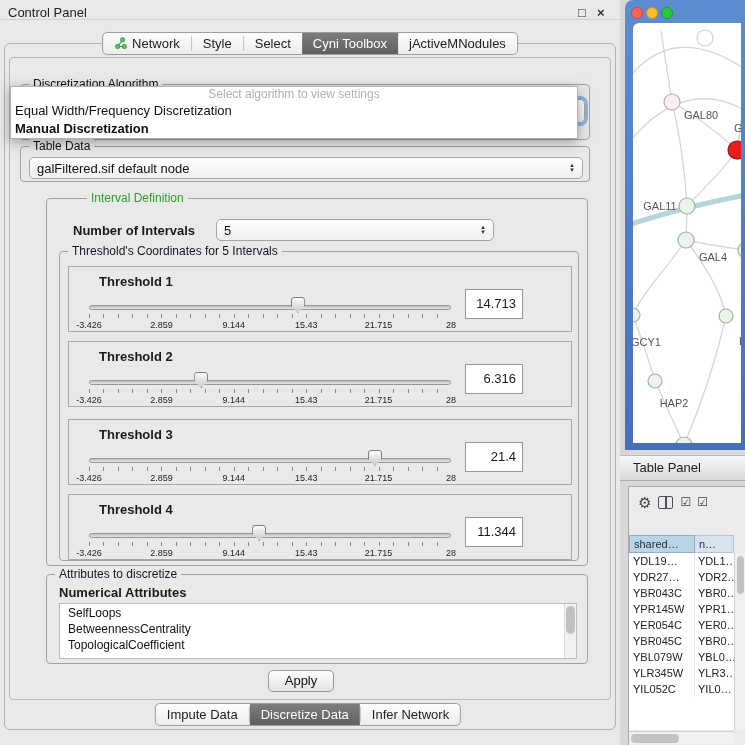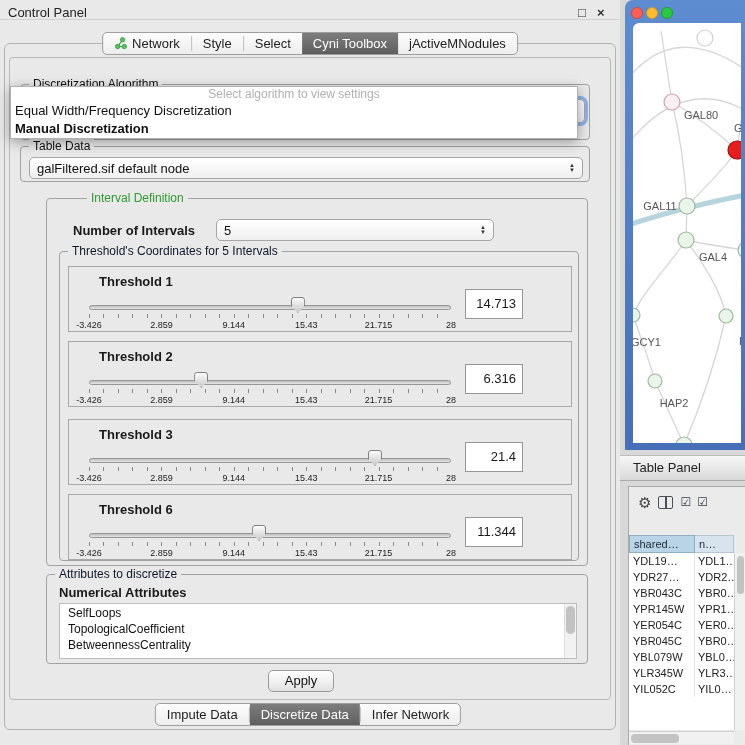--- a/index.html
+++ b/index.html
@@ -229,21 +229,21 @@
                 <span class="scale-lbl" style="left: 40%;">9.144</span>
                 <span class="scale-lbl" style="left: 60%;">15.43</span>
                 <span class="scale-lbl" style="left: 80%;">21.715</span>
                 <span class="scale-lbl" style="left: 100%;">28</span>
               </div>
           </div>
           <div class="tvalue">21.4</div>
         </div>
 
         <div class="tbox" style="top:242px;">
-          <div class="tlabel">Threshold 6</div>
+          <div class="tlabel">Threshold 4</div>
           <div class="sliderwrap">
             <div class="track"></div>
             <div class="thumb" style="left: 47%;"></div>
             <div class="ticks"></div>
             <div class="scalerow">
                 <span class="scale-lbl" style="left: 0%;">-3.426</span>
                 <span class="scale-lbl" style="left: 20%;">2.859</span>
                 <span class="scale-lbl" style="left: 40%;">9.144</span>
                 <span class="scale-lbl" style="left: 60%;">15.43</span>
                 <span class="scale-lbl" style="left: 80%;">21.715</span>
@@ -256,22 +256,22 @@
     </div>
 
     <div class="group" style="left:46px; top:574px; width:542px; height:90px;">
       <span class="gtitle blue">Attributes to discretize</span>
       <span style="position:absolute; left:12px; top:10px; font-weight:bold; font-size:13px;">Numerical Attributes</span>
       <div id="attr-list">
         <div class="vscroll">
             <div class="vthumb"></div>
           </div>
       <div class="attr-item">SelfLoops</div>
+          <div class="attr-item">BetweennessCentrality</div>
           <div class="attr-item">TopologicalCoefficient</div>
-          <div class="attr-item">BetweennessCentrality</div>
         </div>
     </div>
 
     <div id="apply-btn">Apply</div>
 
     <div class="seg" id="bot-tabs">
       <div class="tab">
           <span>Impute Data</span>
         </div>
       <div class="divider"></div>

